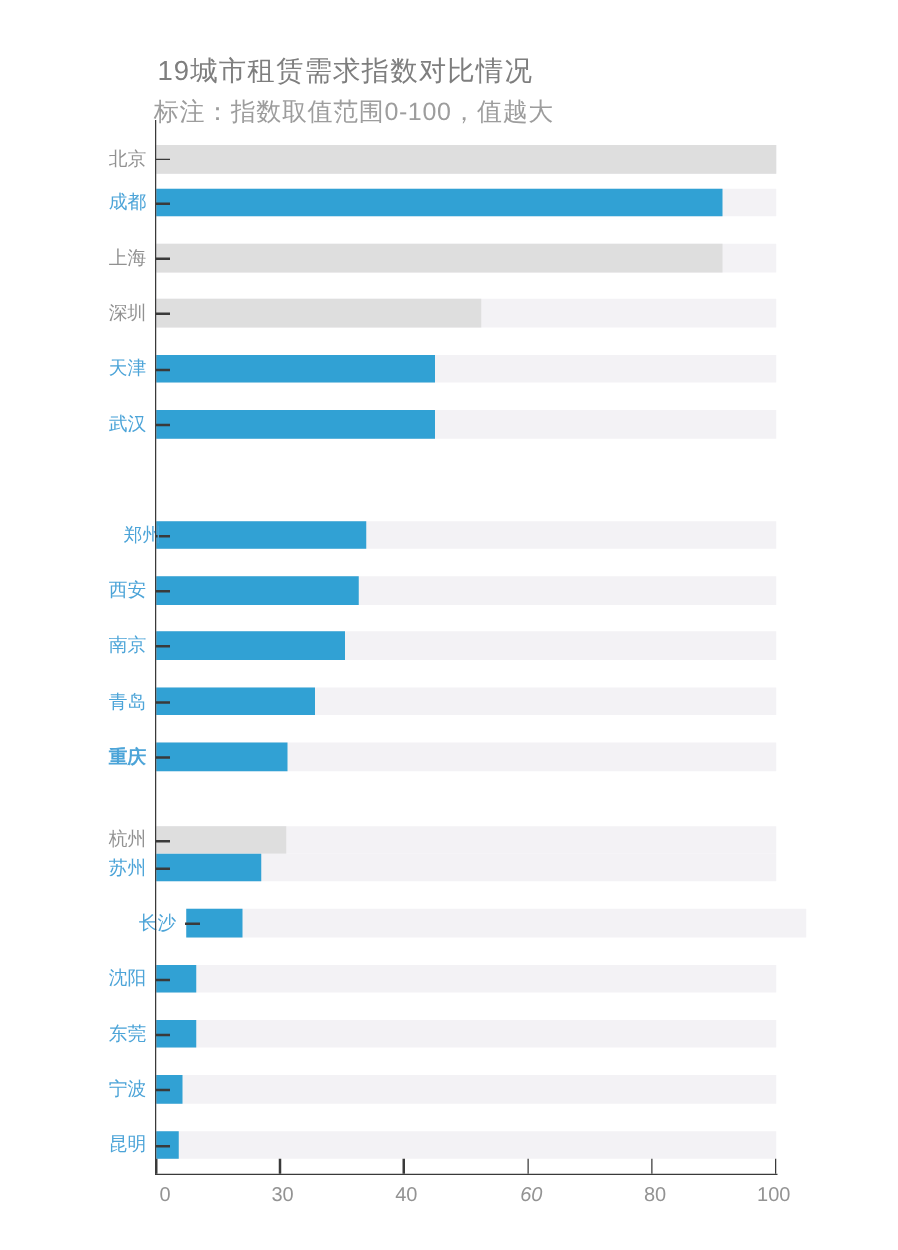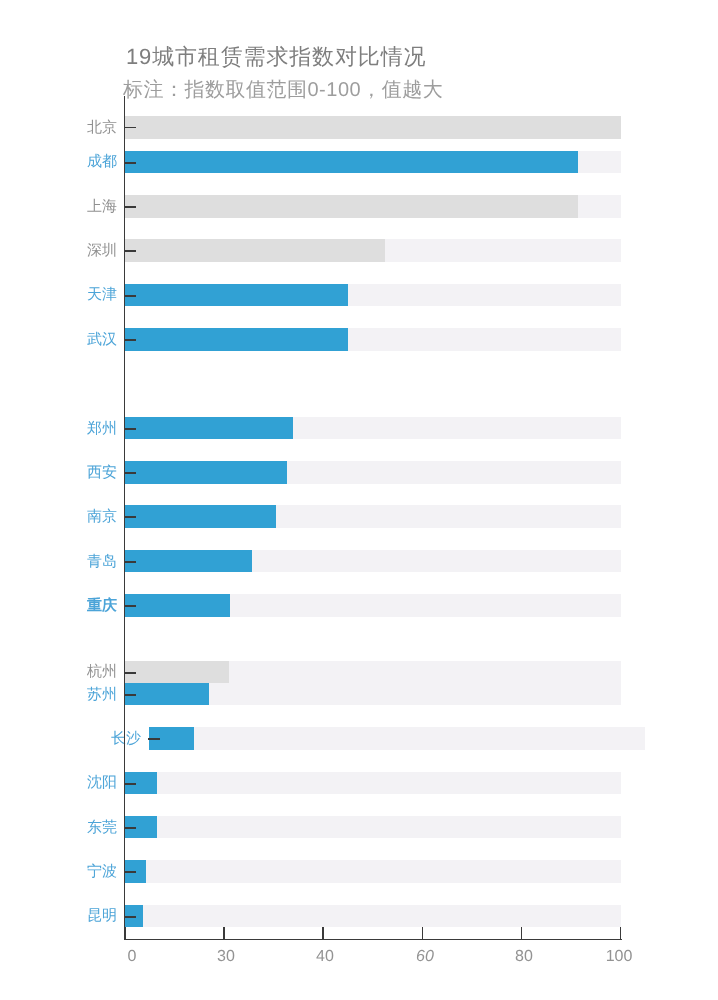--- a/index.html
+++ b/index.html
@@ -60,21 +60,21 @@
       <div class="row" style="left: 0px; top: 328.05px; width: 718px; height: 22.5px;">
         <div class="track" style="left: 124.9px; top: 0px; width: 495.8px; height: 22.5px; background: rgb(243, 242, 245);"></div>
         <div class="bar" style="left: 124.9px; top: 0px; width: 222.614px; height: 22.5px; background: rgb(49, 161, 212);"></div>
         <div class="ytick" style="left: 123.7px; top: 11.2px; width: 12.8px; background: rgb(58, 58, 58);"></div>
         <div class="label" style="left: 0px; top: 3.75px; width: 117px; color: rgb(76, 164, 216);">武汉</div>
       </div>
       <div class="row" style="left: 0px; top: 416.75px; width: 718px; height: 22.5px;">
         <div class="track" style="left: 124.9px; top: 0px; width: 495.8px; height: 22.5px; background: rgb(243, 242, 245);"></div>
         <div class="bar" style="left: 124.9px; top: 0px; width: 168.572px; height: 22.5px; background: rgb(49, 161, 212);"></div>
         <div class="ytick" style="left: 123.7px; top: 11.5px; width: 12.8px; background: rgb(58, 58, 58);"></div>
-        <div class="label" style="left: 0px; top: 3.75px; width: 117px; color: rgb(76, 164, 216); text-align: right;">郑州</div>
+        <div class="label" style="left: 12px; top: 3.75px; width: 117px; color: rgb(76, 164, 216); text-align: right;">郑州</div>
       </div>
       <div class="row" style="left: 0px; top: 461.1px; width: 718px; height: 22.5px;">
         <div class="track" style="left: 124.9px; top: 0px; width: 495.8px; height: 22.5px; background: rgb(243, 242, 245);"></div>
         <div class="bar" style="left: 124.9px; top: 0px; width: 162.127px; height: 22.5px; background: rgb(49, 161, 212);"></div>
         <div class="ytick" style="left: 123.7px; top: 11.15px; width: 12.8px; background: rgb(58, 58, 58);"></div>
         <div class="label" style="left: 0px; top: 3.75px; width: 117px; color: rgb(76, 164, 216);">西安</div>
       </div>
       <div class="row" style="left: 0px; top: 505.45px; width: 718px; height: 22.5px;">
         <div class="track" style="left: 124.9px; top: 0px; width: 495.8px; height: 22.5px; background: rgb(243, 242, 245);"></div>
         <div class="bar" style="left: 124.9px; top: 0px; width: 150.723px; height: 22.5px; background: rgb(49, 161, 212);"></div>

